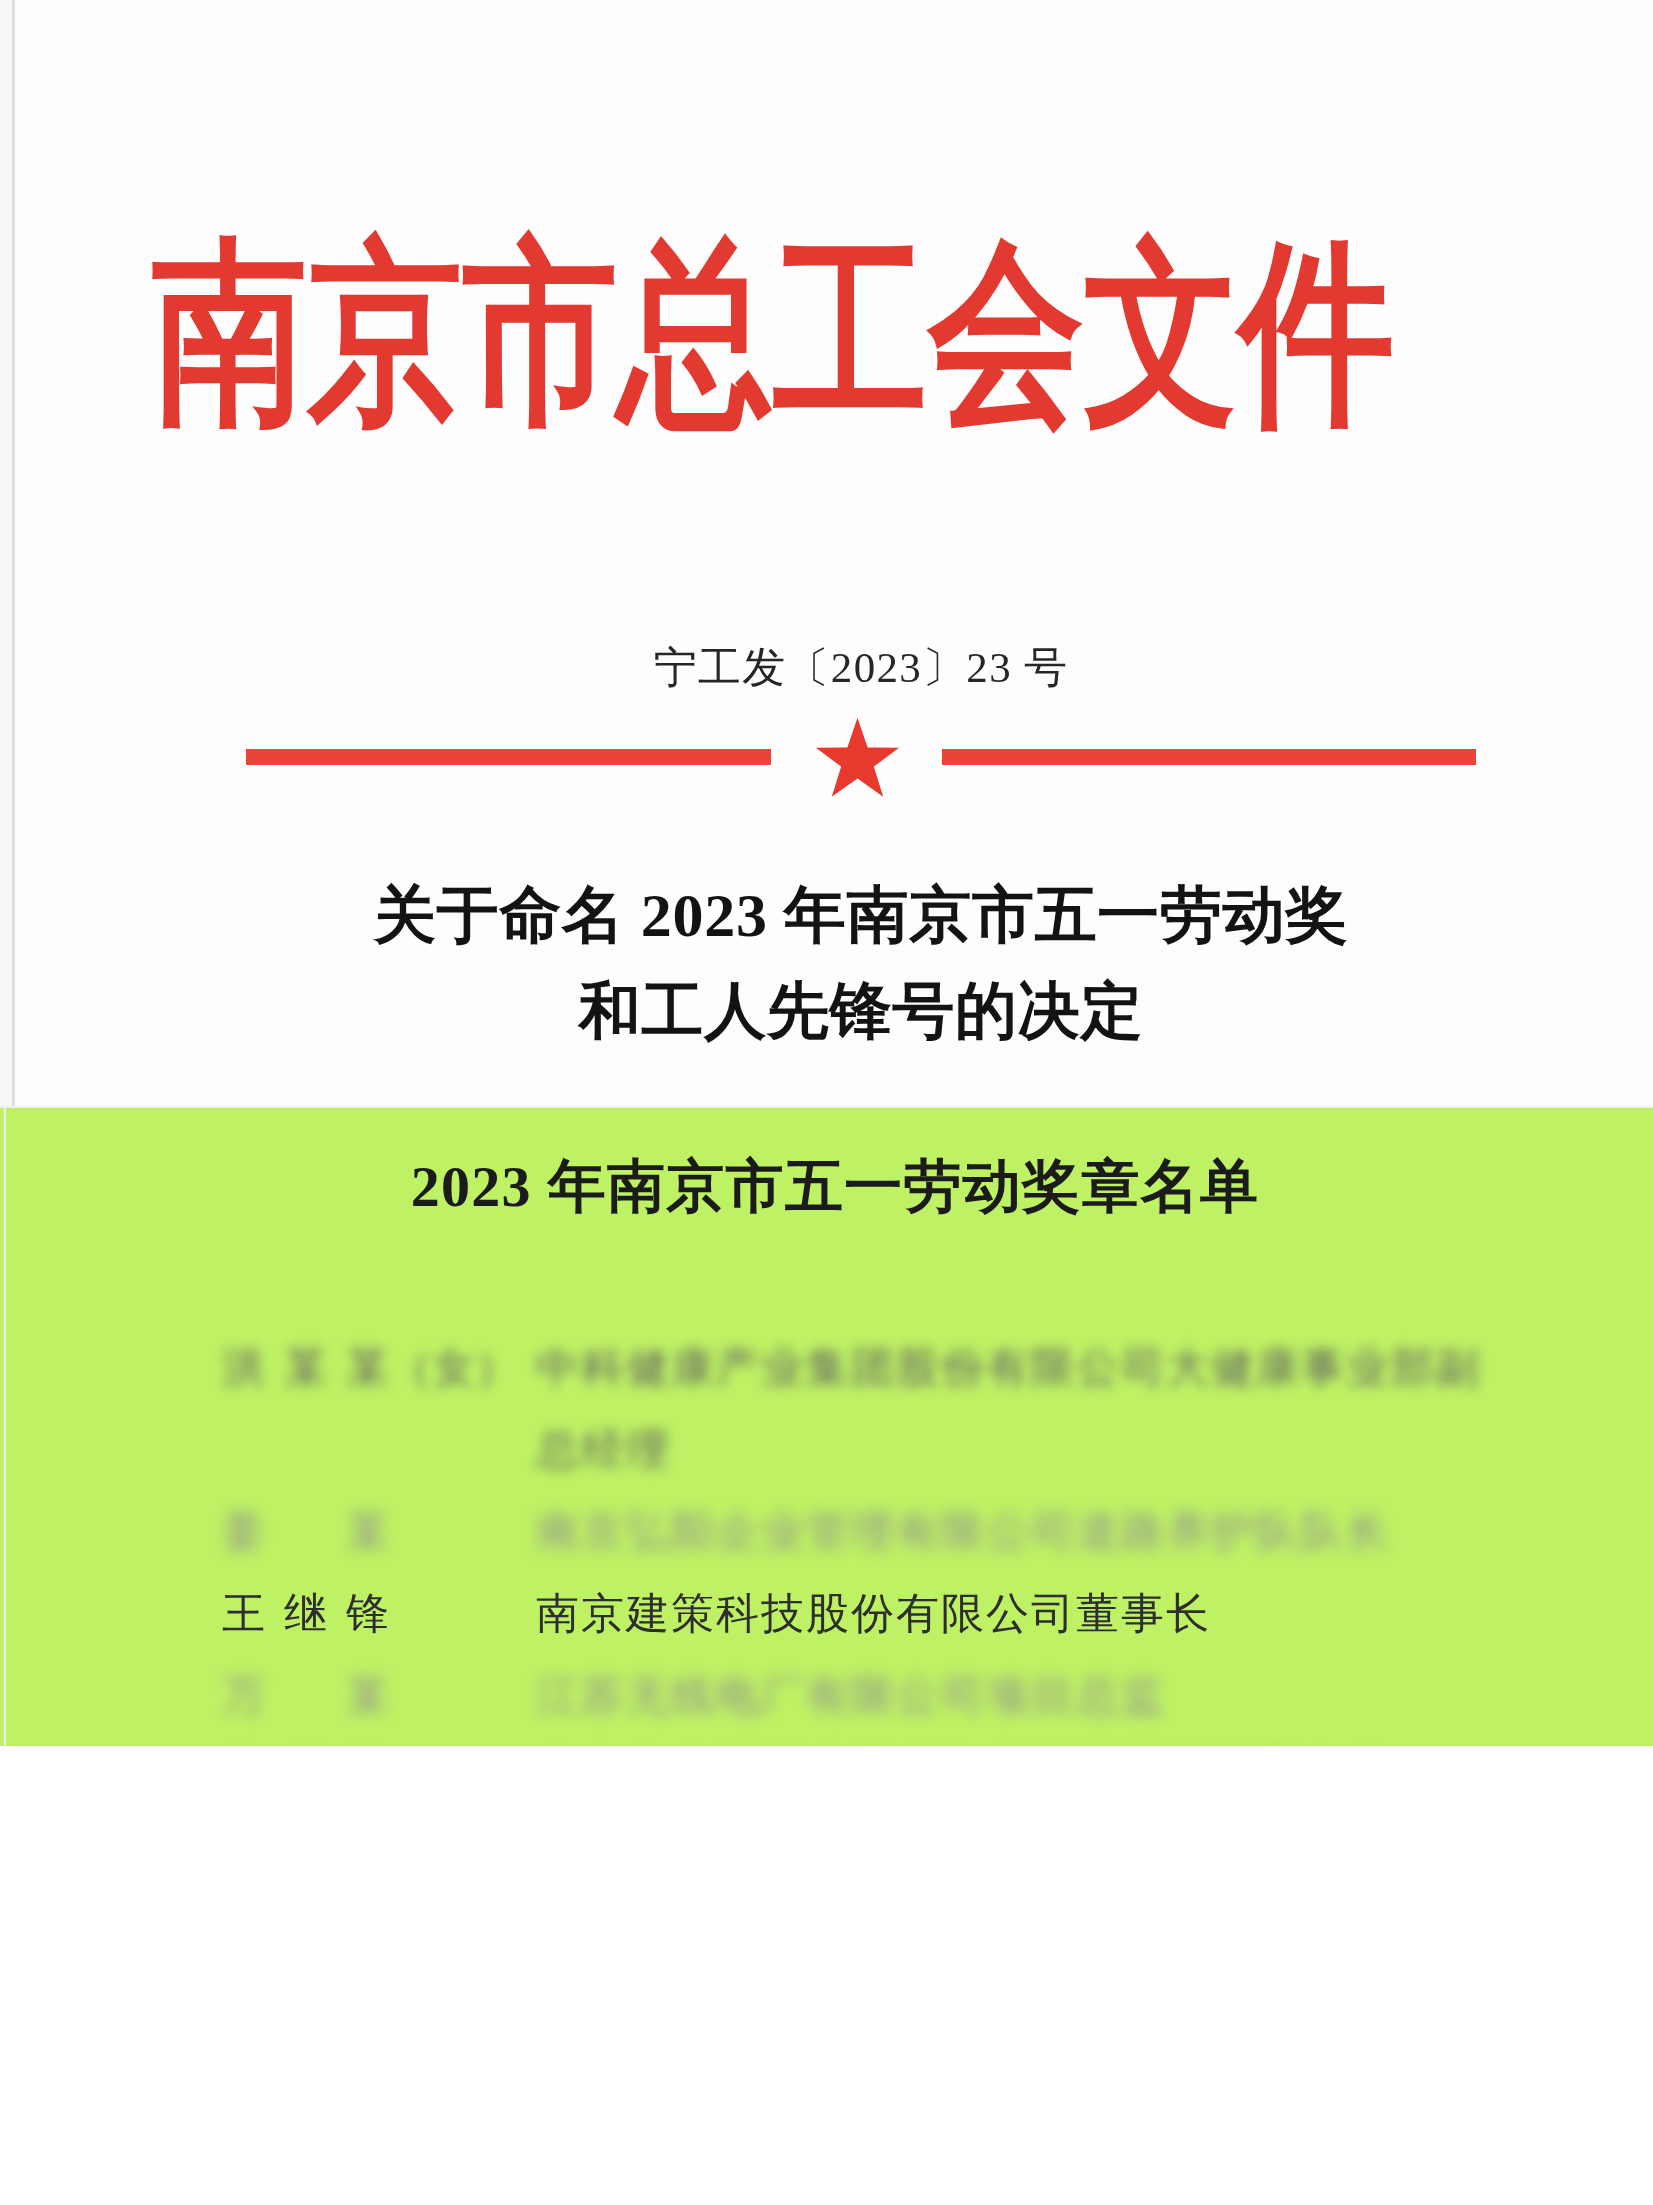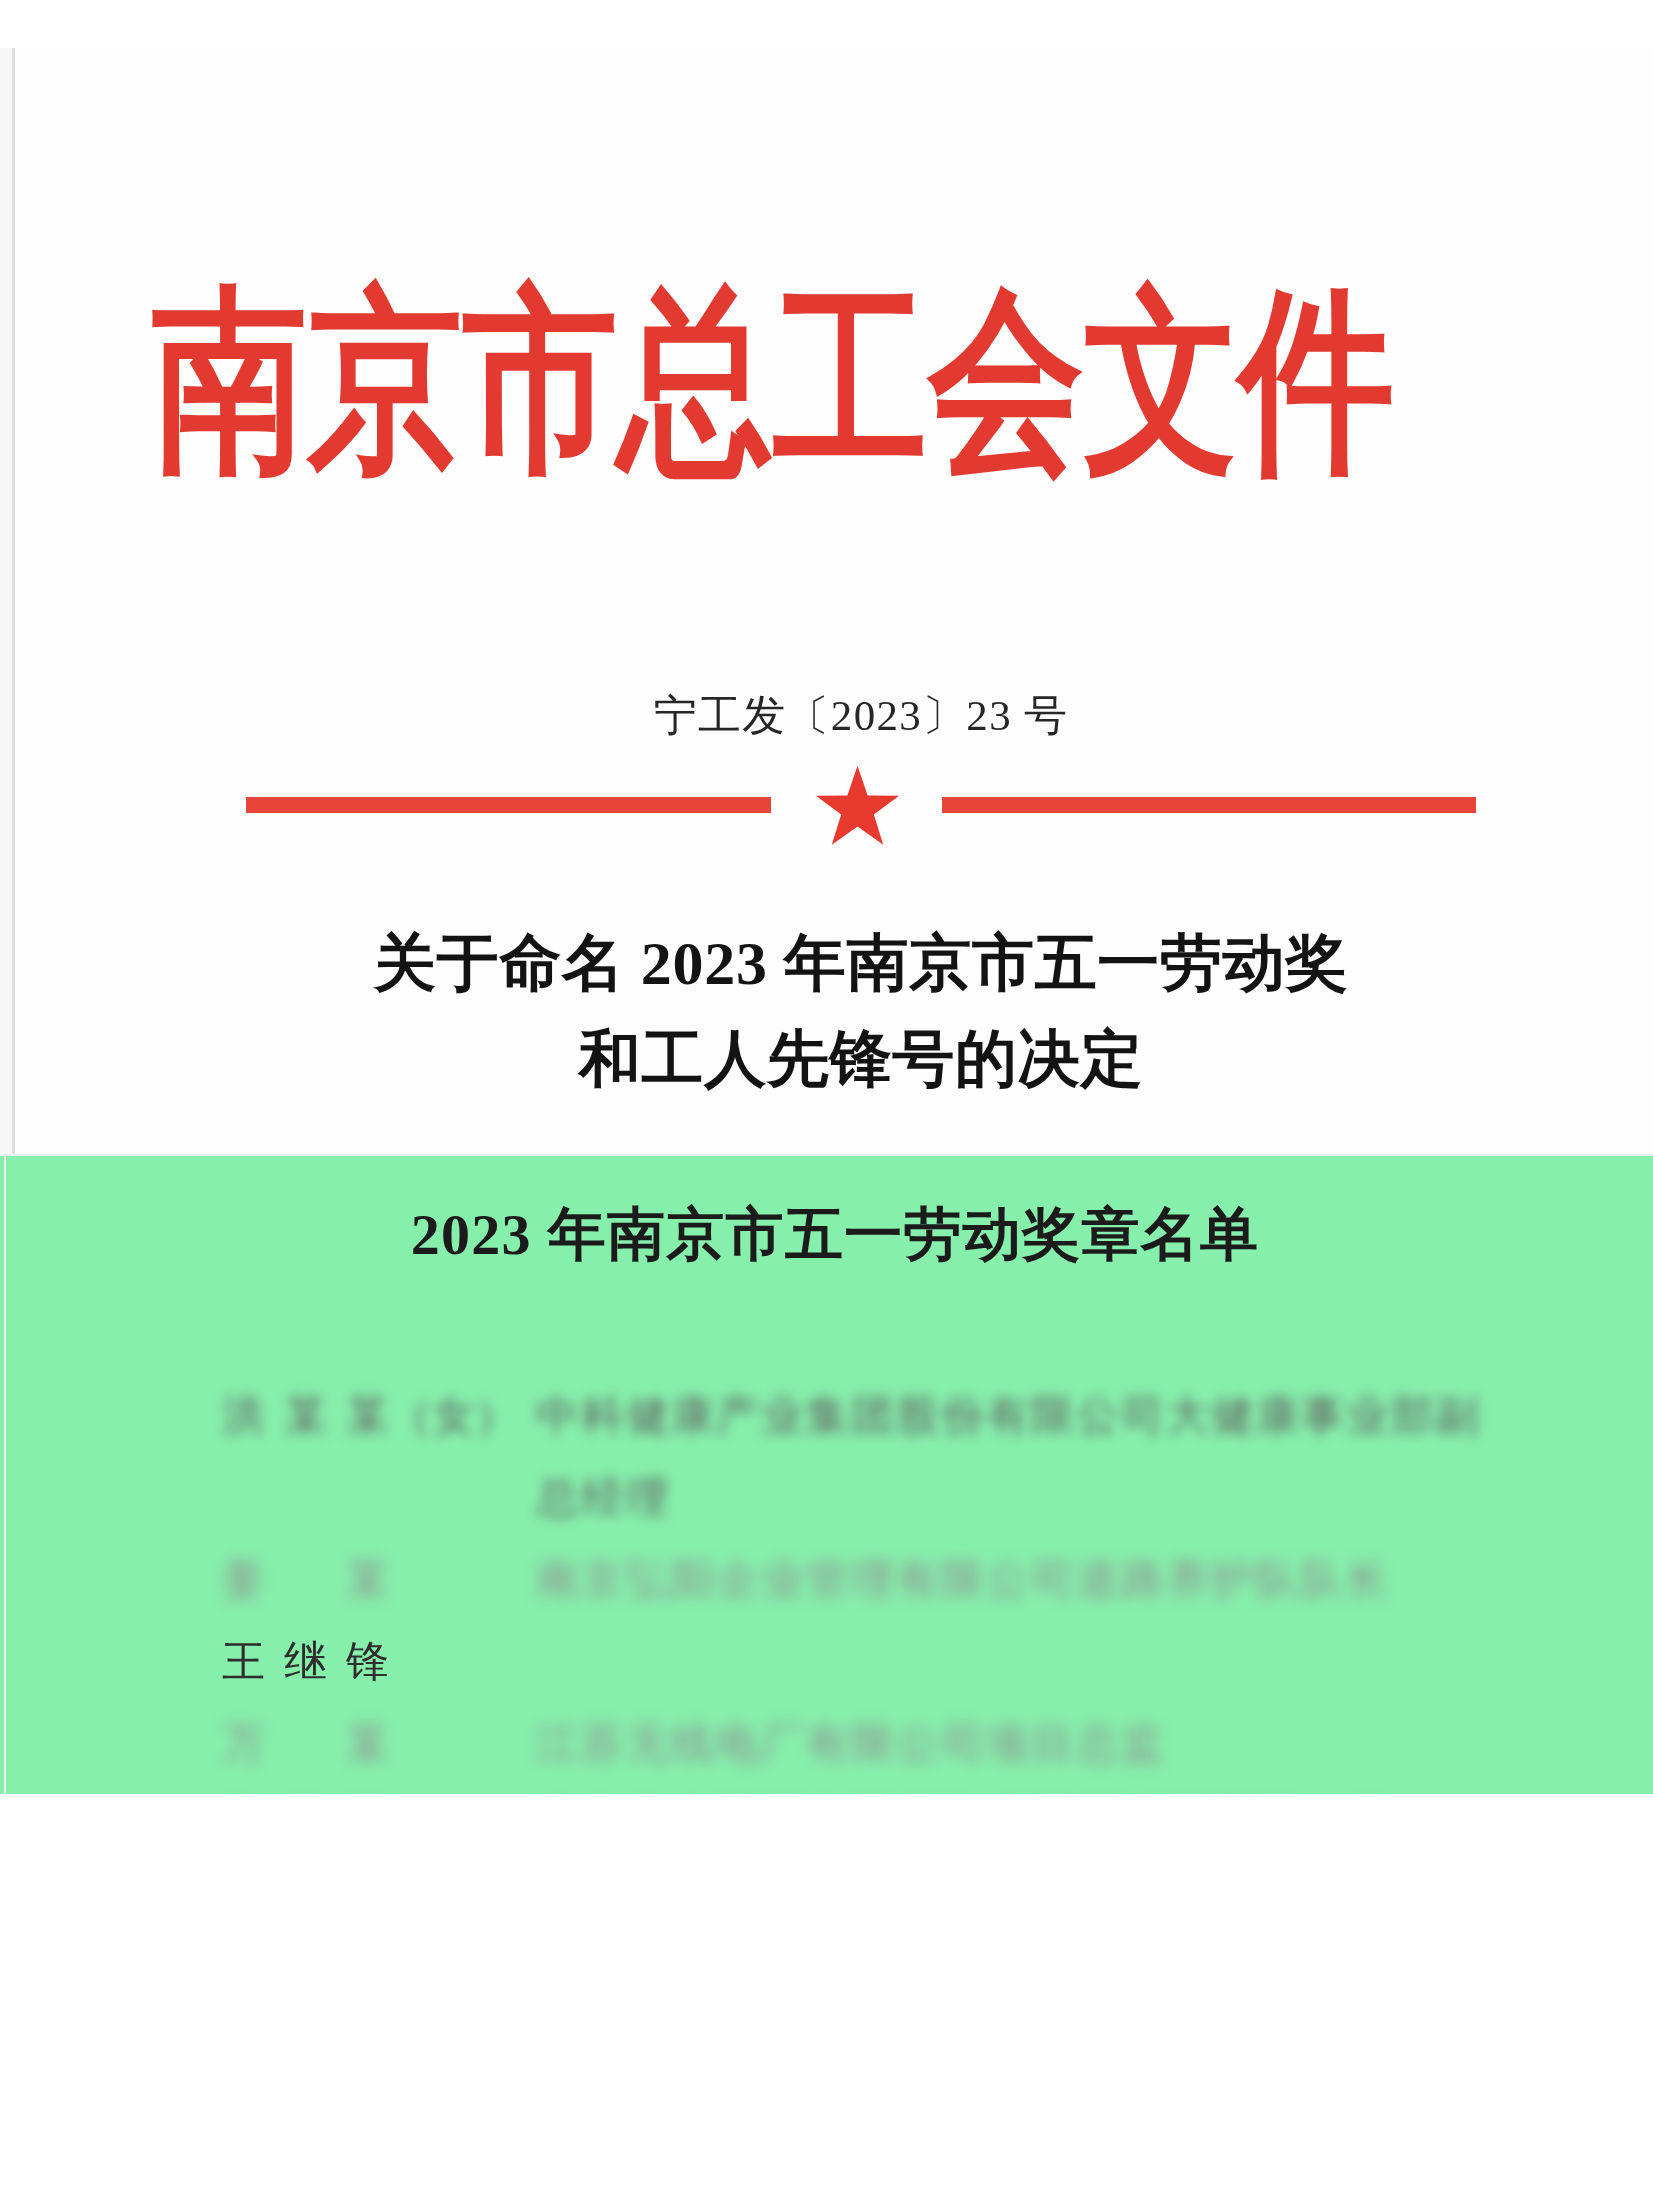--- a/index.html
+++ b/index.html
@@ -1,22 +1,21 @@
 <!DOCTYPE html>
 <html style="font-size:10.8px"><head>
 <meta charset="utf-8">
 <style>
   html,body{margin:0;padding:0;background:#ffffff;}
   #page{
     position:relative;
     width:1654px;height:1746px;
-    background:#86efac;
+    background:#bef264;
     overflow:hidden;
     font-family:"Liberation Serif","DejaVu Serif",serif;
-    margin-top:48px;
   }
   
   .upper-scan{position:absolute;left:0;top:0;width:100%;height:1106px;background:#fdfdfd;}
   .scan-seam{position:absolute;left:0;top:1106px;width:100%;height:2px;background:#efefef;}
   .scan-edge-top{position:absolute;left:12px;top:0;width:2.7px;height:1106px;background:#dedede;}
   .scan-edge-top2{position:absolute;left:0;top:0;width:12px;height:1106px;background:#f6f6f6;}
   .scan-edge-bottom{position:absolute;left:4px;top:1108px;width:2px;height:1097px;background:#ededed;}
 
   .letterhead{
     position:absolute;left:0;top:234px;width:100%;
@@ -116,20 +115,23 @@
           <div class="desc-line">南京弘阳企业管理有限公司道路养护队队长</div>
         </span>
       </div>
       <div class="row">
         <span class="name-col">
           <span>王</span>
           <span>继</span>
           <span>锋</span>
         </span>
         <span class="gender-col"></span>
+        <span class="desc-col">
+          <div class="desc-line">南京建策科技股份有限公司董事长</div>
+        </span>
       </div>
       <div class="row blurred faint" style="filter: blur(6.7px);">
         <span class="name-col">
           <span>万</span>
           <span>某</span>
         </span>
         <span class="gender-col"></span>
         <span class="desc-col">
           <div class="desc-line">江苏无线电厂有限公司项目总监</div>
         </span>

